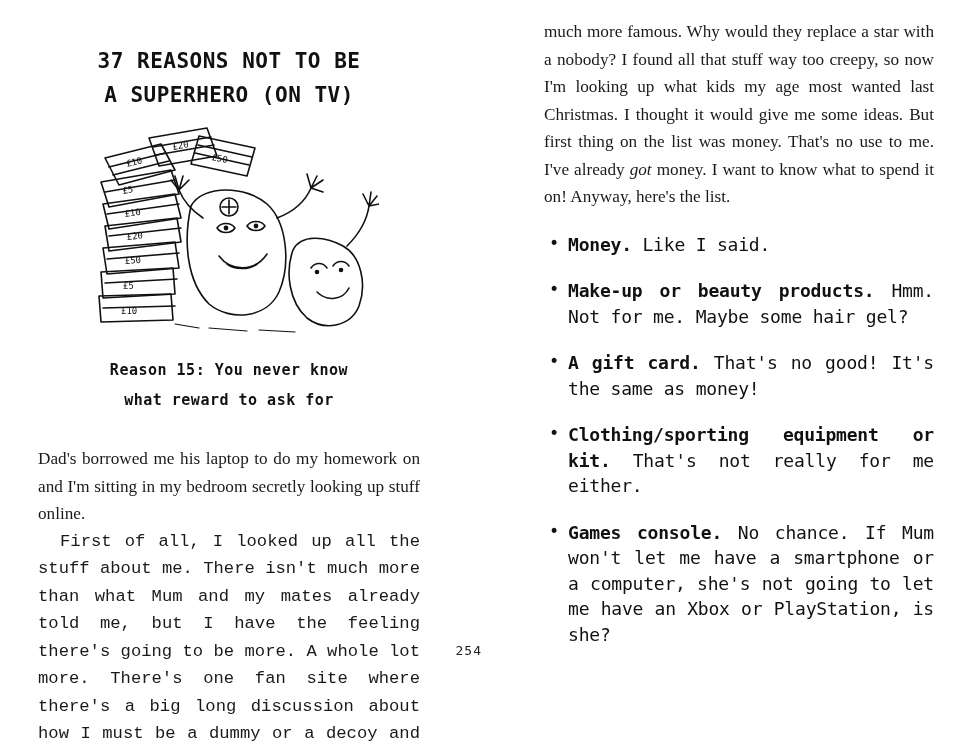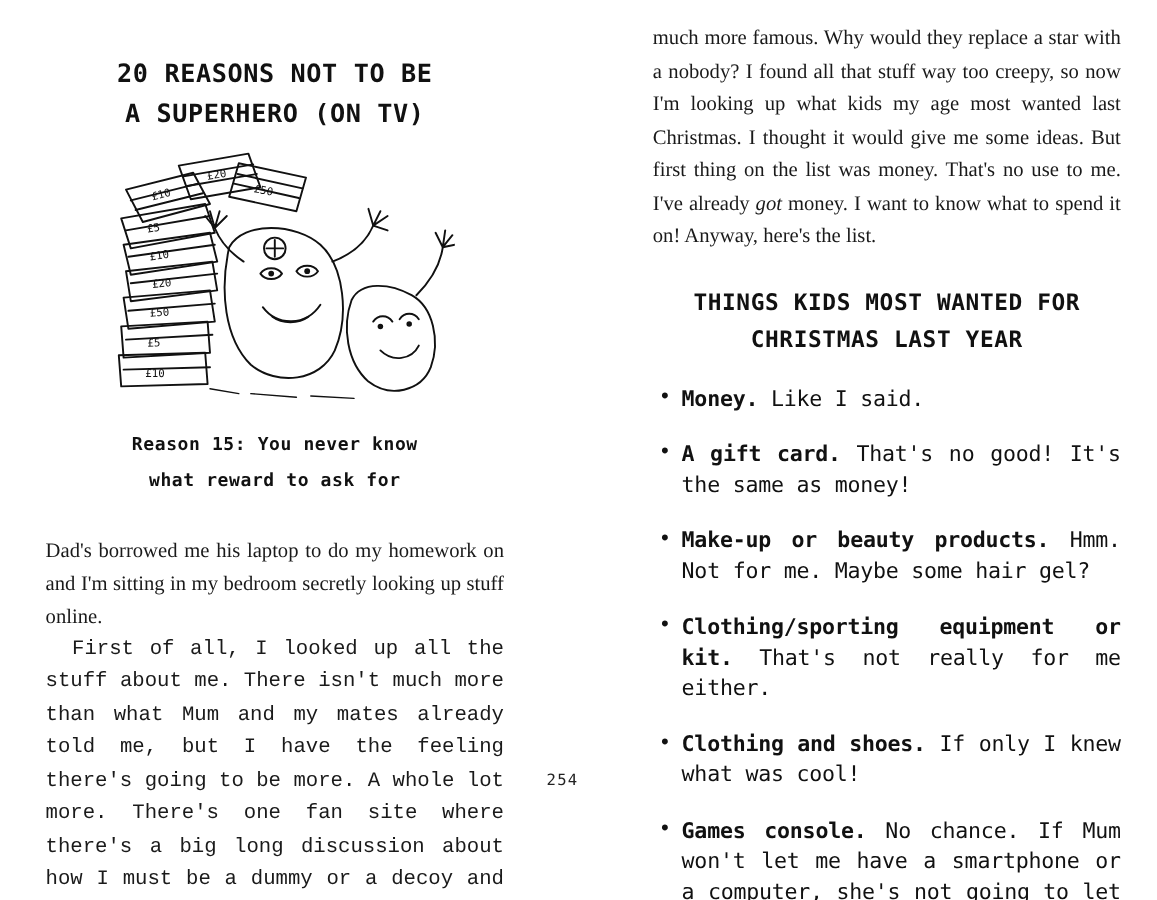--- a/index.html
+++ b/index.html
@@ -136,21 +136,21 @@
   .folio-right { padding-left: 32px; }
 </style>
 </head>
 <body>
 
 <div class="spread">
 
   <div class="page page-left">
 
     <div class="hand chapter-title">
-      <span class="t-line">20 REASONS NOT TO BE</span>
+      <span class="t-line">37 REASONS NOT TO BE</span>
       <span class="t-line">A SUPERHERO (ON TV)</span>
     </div>
 
     <div class="illustration">
       <svg width="300" height="225" viewBox="0 0 300 225" fill="none" stroke="#111" stroke-width="1.6" stroke-linecap="round" stroke-linejoin="round">
 
         <g>
           <path d="M26 36 L82 22 L96 48 L40 63 Z"></path>
           <path d="M30 45 L86 31 M34 53 L90 39"></path>
           <text x="48" y="45" font-family="DejaVu Sans Mono, monospace" font-size="9" stroke="none" fill="#111" transform="rotate(-14 48 45)">£10</text>
@@ -239,30 +239,25 @@
 
     <div class="folio folio-left">254</div>
   </div>
 
   <div class="page page-right">
 
     <div class="body-text">
       <p><span>much more famous. Why would they replace a star with a nobody? I found all that stuff way too creepy, so now I'm looking up what kids my age most wanted last Christmas. I thought it would give me some ideas. But first thing on the list was money. That's no use to me. I've already </span><em>got</em><span> money. I want to know what to spend it on! Anyway, here's the list.</span></p>
     </div>
 
-    <div class="hand list-heading">
-      <span class="h-line">THINGS KIDS MOST WANTED FOR</span>
-      <span class="h-line">CHRISTMAS LAST YEAR</span>
-    </div>
 
     <ul class="wish-list">
       <li><span class="lead">Money.</span><span> Like I said.</span></li>
+      <li><span class="lead">Make-up or beauty products.</span><span> Hmm. Not for me. Maybe some hair gel?</span></li>
       <li><span class="lead">A gift card.</span><span> That's no good! It's the same as money!</span></li>
-      <li><span class="lead">Make-up or beauty products.</span><span> Hmm. Not for me. Maybe some hair gel?</span></li>
       <li><span class="lead">Clothing/sporting equipment or kit.</span><span> That's not really for me either.</span></li>
-      <li><span class="lead">Clothing and shoes.</span><span> If only I knew what was cool!</span></li>
       <li><span class="lead">Games console.</span><span> No chance. If Mum won't let me have a smartphone or a computer, she's not going to let me have an Xbox or PlayStation, is she?</span></li>
     </ul>
 
     <div class="folio folio-right">255</div>
   </div>
 
 </div>
 
 </body></html>

